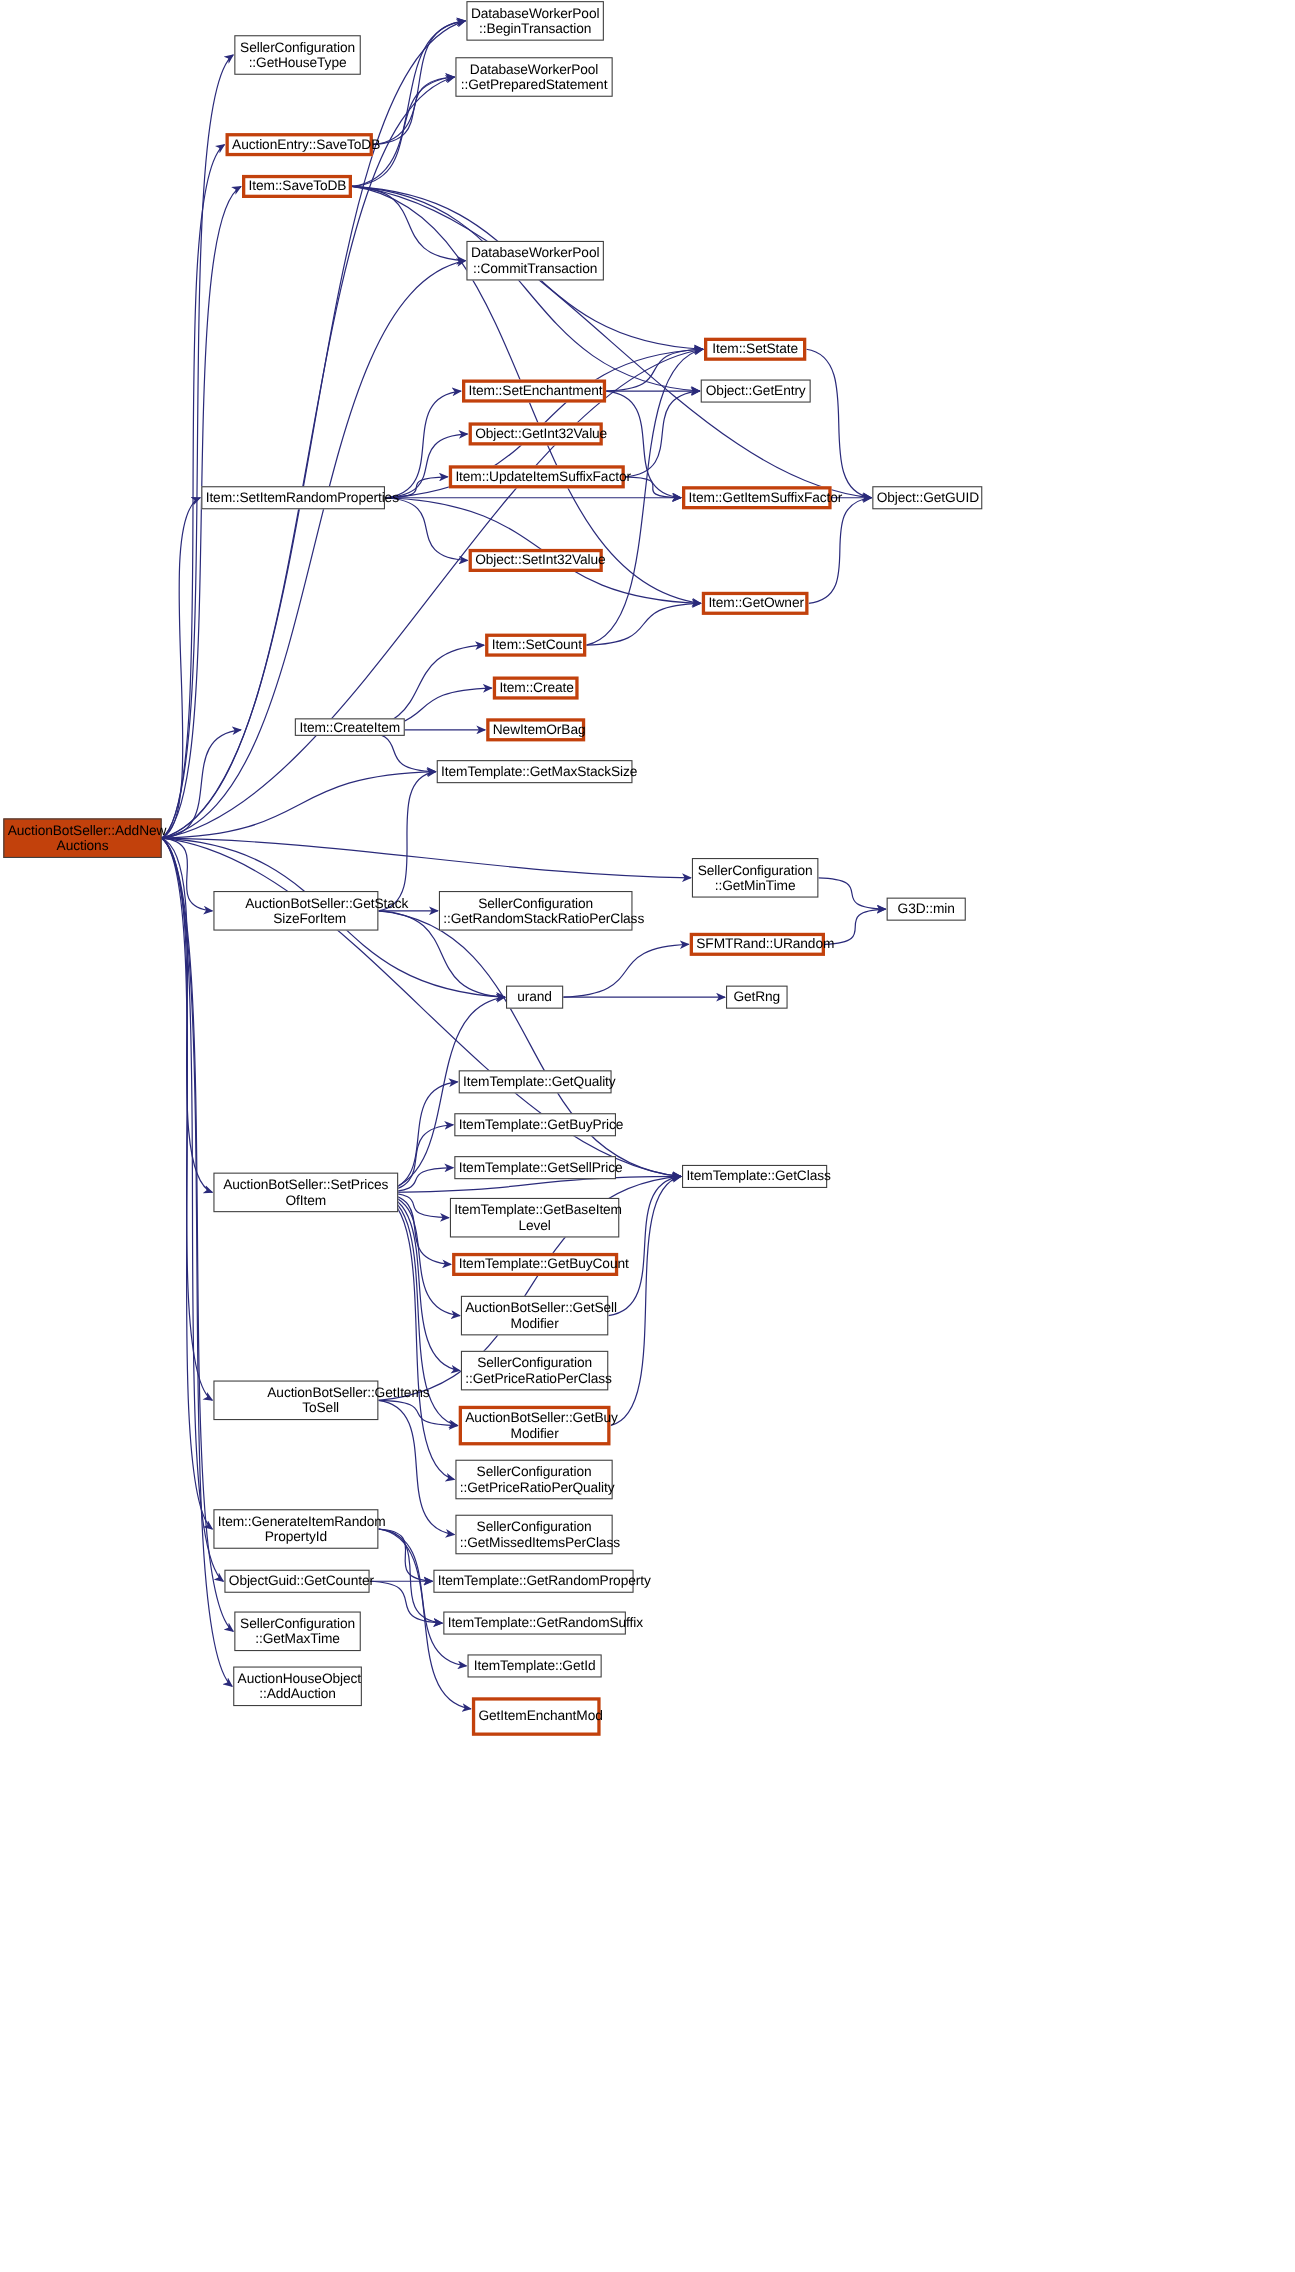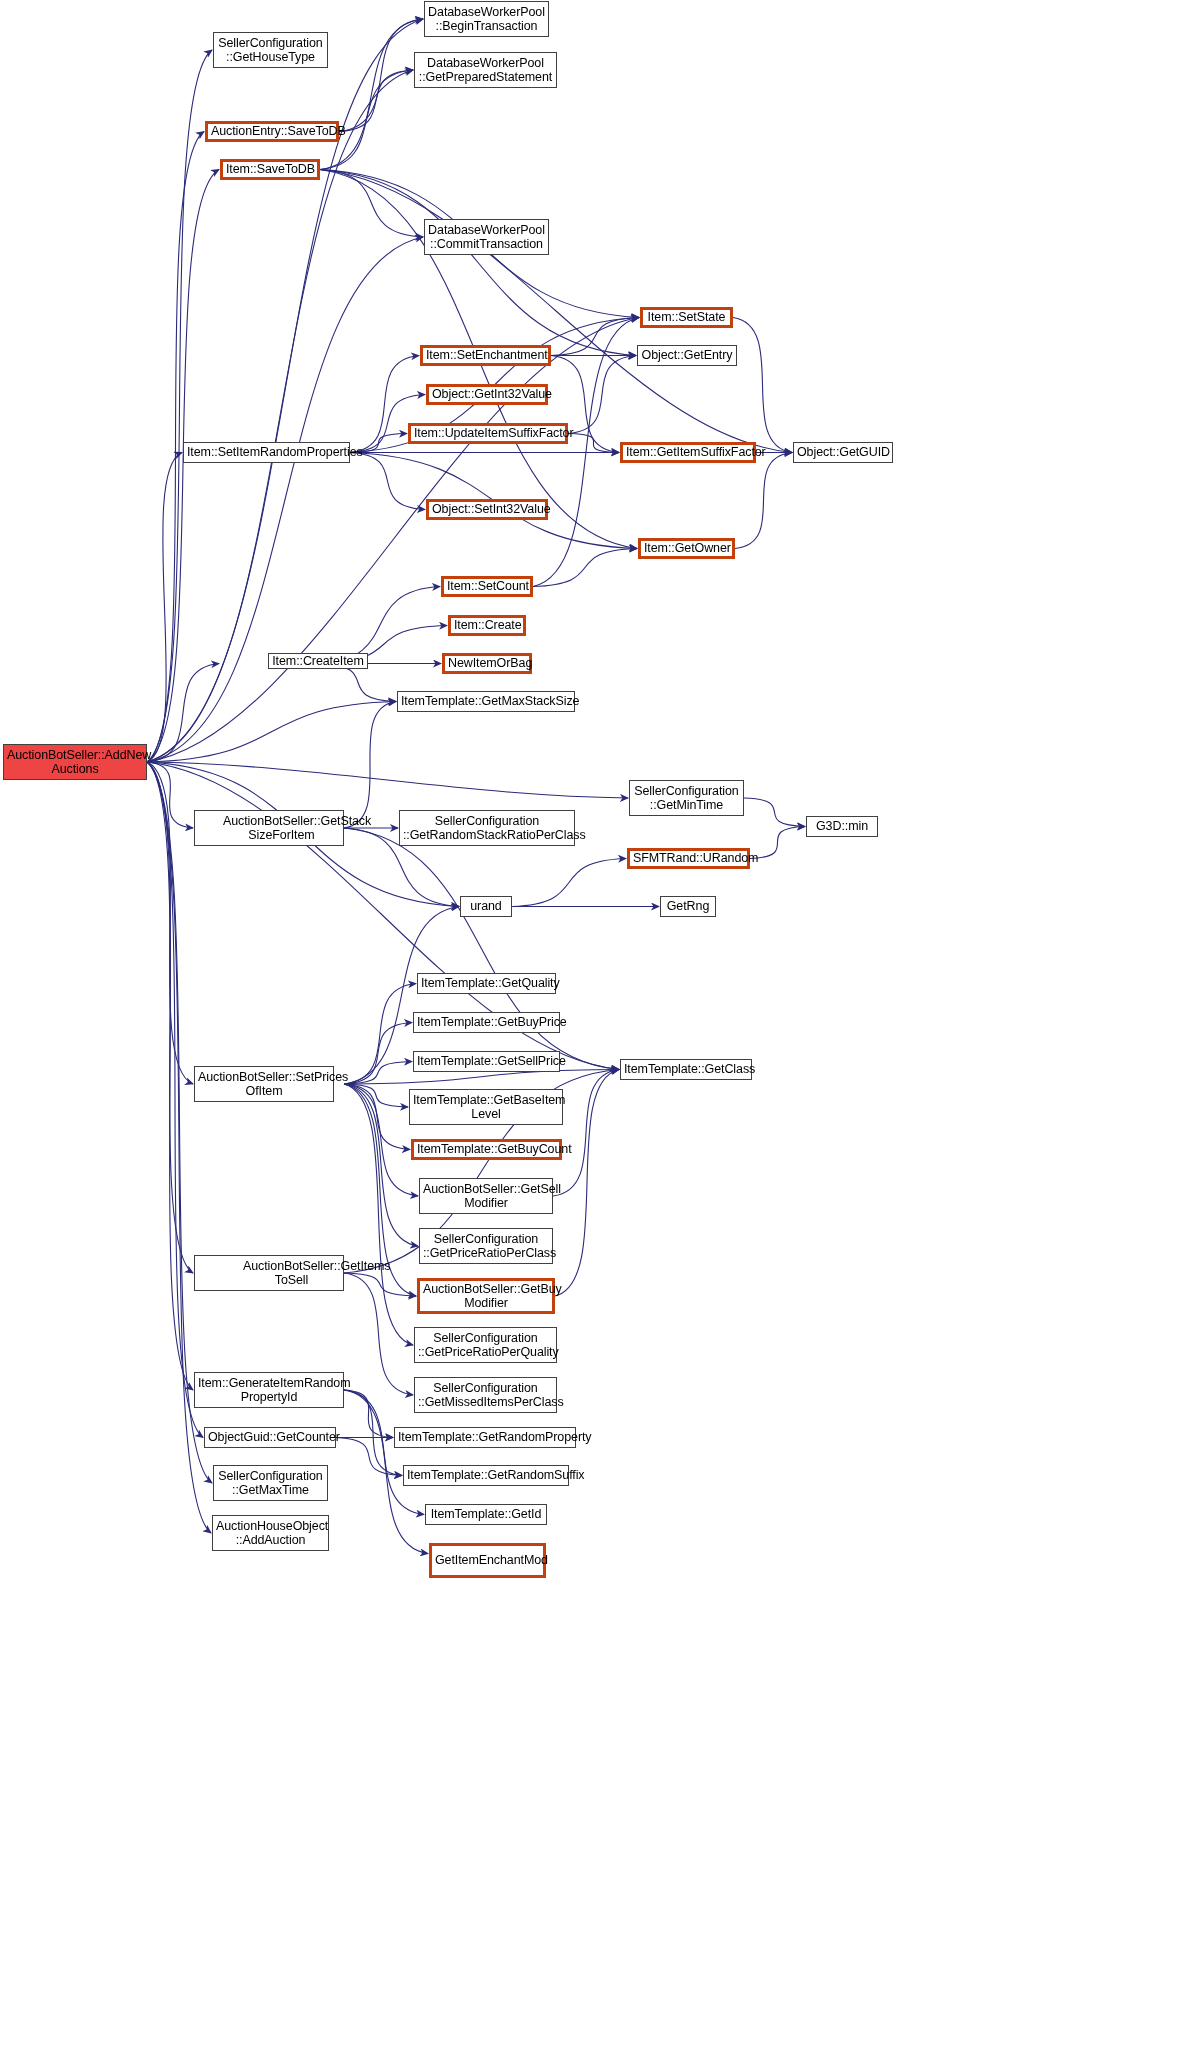--- a/index.html
+++ b/index.html
@@ -26,21 +26,21 @@
     line-height:14.5px;
     color:#000000;
     background:#ffffff;
     border:1px solid #404040;
     white-space:pre-line;
     padding:0 3px;
     letter-spacing:-0.1px;
   }
   .node.red{ border:3px solid #c2410c; }
   .node.root{
-    background:#ef4444;
+    background:#c2410c;
     border:1px solid #404040;
   }
   .node span{display:block;width:100%;}
 </style>
 </head>
 <body>
 
 <div id="canvas">
   <svg id="edges" viewBox="0 0 1177 2065" preserveAspectRatio="none">
     <defs>
@@ -169,21 +169,21 @@
       <div class="node red" style="left: 627px; top: 848px; width: 123px; height: 21px;"><span>SFMTRand::URandom</span></div>
       <div class="node" style="left: 460px; top: 896px; width: 52px; height: 21px;"><span>urand</span></div>
       <div class="node" style="left: 660px; top: 896px; width: 56px; height: 21px;"><span>GetRng</span></div>
       <div class="node" style="left: 417px; top: 973px; width: 139px; height: 21px;"><span>ItemTemplate::GetQuality</span></div>
       <div class="node" style="left: 413px; top: 1012px; width: 147px; height: 21px; justify-content: center;"><span>ItemTemplate::GetBuyPrice</span></div>
       <div class="node" style="left: 413px; top: 1051px; width: 147px; height: 21px;"><span>ItemTemplate::GetSellPrice</span></div>
       <div class="node" style="left: 409px; top: 1089px; width: 154px; height: 36px;"><span>ItemTemplate::GetBaseItem
 Level</span></div>
       <div class="node" style="left: 620px; top: 1059px; width: 132px; height: 21px;"><span>ItemTemplate::GetClass</span></div>
       <div class="node red" style="left: 411px; top: 1139px; width: 151px; height: 21px;"><span>ItemTemplate::GetBuyCount</span></div>
-      <div class="node" style="left: 194px; top: 1066px; width: 140px; height: 36px;"><span>AuctionBotSeller::SetPrices
+      <div class="node" style="left: 194px; top: 1066px; width: 168px; height: 36px;"><span>AuctionBotSeller::SetPrices
 OfItem</span></div>
       <div class="node" style="left: 419px; top: 1178px; width: 134px; height: 36px;"><span>AuctionBotSeller::GetSell
 Modifier</span></div>
       <div class="node" style="left: 419px; top: 1228px; width: 134px; height: 36px;"><span>SellerConfiguration
 ::GetPriceRatioPerClass</span></div>
       <div class="node red" style="left: 417px; top: 1278px; width: 138px; height: 36px;"><span>AuctionBotSeller::GetBuy
 Modifier</span></div>
       <div class="node" style="left: 194px; top: 1255px; width: 150px; height: 36px; padding-left: 48px;"><span>AuctionBotSeller::GetItems
 ToSell</span></div>
       <div class="node" style="left: 414px; top: 1327px; width: 143px; height: 36px;"><span>SellerConfiguration

